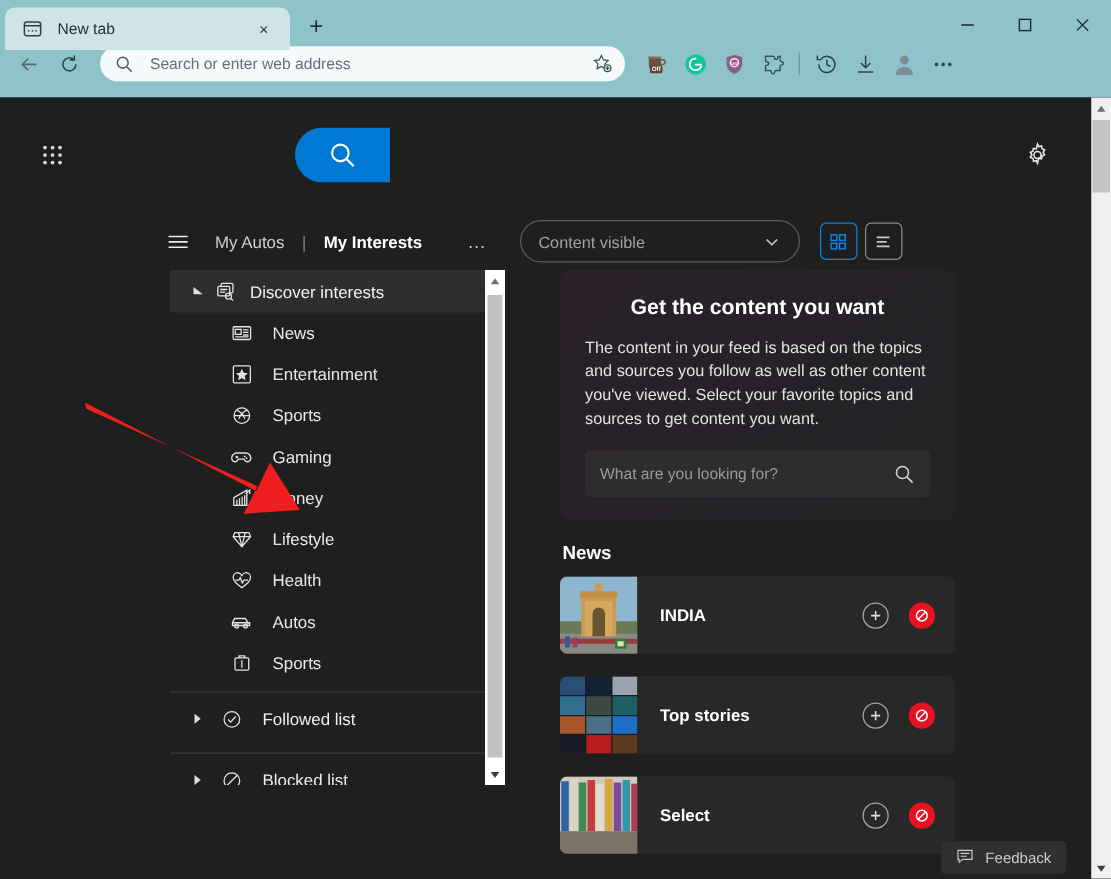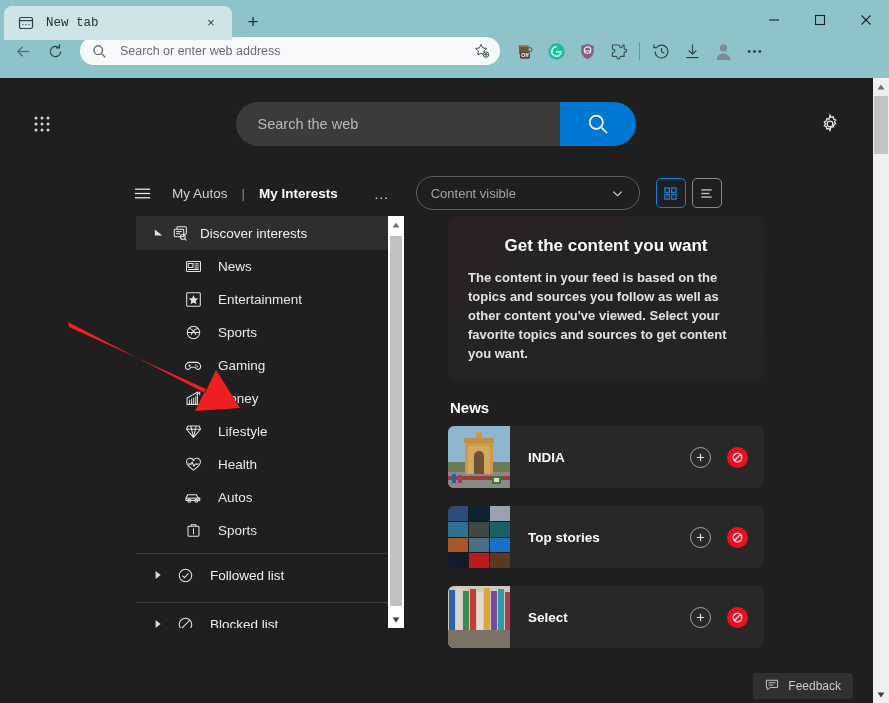--- a/index.html
+++ b/index.html
@@ -18,21 +18,20 @@
     position: relative;
   }
   .tab {
     width: 228px; height: 34px;
     background: #cfe4e6;
     border-radius: 8px 8px 0 0;
     display: flex; align-items: center;
     padding: 0 10px 0 14px;
     margin-left: 4px;
     position: relative;
-    font-family: Liberation Mono, monospace;
   }
   .tab-icon { width: 16px; height: 16px; flex: 0 0 16px; margin-right: 12px; }
   .tab-title {
     flex: 1; font-size: 12.5px; color: #20333a;
     white-space: nowrap; overflow: hidden; text-overflow: ellipsis;
   }
   .tab-close {
     width: 22px; height: 22px; border-radius: 4px;
     display: flex; align-items: center; justify-content: center;
     color: #2b3c42; font-size: 13px; line-height: 1;
@@ -182,21 +181,21 @@
     background: #c2c2c2; border-radius: 0;
   }
 
   
   .right-col { width: 316px; margin-left: 44px; }
   .promo {
     background: linear-gradient(135deg, #2b2029 0%, #262227 45%, #232325 100%);
     border-radius: 8px; padding: 20px 20px 18px 20px;
   }
   .promo h2 { font-size: 17px; color: #fff; text-align: center; margin-bottom: 12px; }
-  .promo p { font-size: 13px; line-height: 19px; color: #e2e2e2; font-weight: bold; }
+  .promo p { font-size: 13px; line-height: 19px; color: #e2e2e2; }
   .promo-search {
     margin-top: 16px; height: 38px; background: #2f2c30; border-radius: 5px;
     display: flex; align-items: center; padding: 0 12px;
   }
   .promo-search .ph { flex: 1; font-size: 12.5px; color: #9a9a9a; }
   .promo-search .mag2 { color: #d4d4d4; display: flex; }
 
   .sec-title { font-size: 15px; font-weight: bold; color: #fff; margin: 18px 0 10px 2px; }
   .card {
     height: 62px; background: #282828; border-radius: 6px;
@@ -383,21 +382,20 @@
         <circle cx="4" cy="10" r="1.5"></circle>
             <circle cx="10" cy="10" r="1.5"></circle>
             <circle cx="16" cy="10" r="1.5"></circle>
         <circle cx="4" cy="16" r="1.5"></circle>
             <circle cx="10" cy="16" r="1.5"></circle>
             <circle cx="16" cy="16" r="1.5"></circle>
       </svg>
     </div>
     <div class="websearch-wrap">
       <div class="websearch">
-        <div class="websearch-input">Search the web</div>
         <div class="websearch-btn">
           <svg width="24" height="24" viewBox="0 0 24 24" fill="none" stroke="#ffffff" stroke-width="1.7">
             <circle cx="10.3" cy="10.3" r="6.6"></circle>
                 <line x1="15.3" y1="15.3" x2="21" y2="21"></line>
           </svg>
         </div>
       </div>
     </div>
     <div class="gear-btn">
       <svg width="22" height="22" viewBox="0 0 24 24" fill="none" stroke="#e6e6e6" stroke-width="1.4">
@@ -624,20 +622,29 @@
                 </svg>
           </div>
         </div>
       </div>
     </div>
 
     <div class="right-col">
       <div class="promo">
         <h2>Get the content you want</h2>
         <p>The content in your feed is based on the topics and sources you follow as well as other content you've viewed. Select your favorite topics and sources to get content you want.</p>
+        <div class="promo-search">
+          <span class="ph">What are you looking for?</span>
+          <span class="mag2">
+            <svg width="17" height="17" viewBox="0 0 18 18" fill="none" stroke="#d4d4d4" stroke-width="1.35">
+              <circle cx="7.4" cy="7.4" r="5.1"></circle>
+                  <line x1="11.3" y1="11.3" x2="16" y2="16"></line>
+            </svg>
+          </span>
+        </div>
       </div>
 
       <div class="sec-title">News</div>
 
       <div class="card">
         <div class="thumb">
           <svg width="62" height="62" viewBox="0 0 62 62">
             <rect width="62" height="62" fill="#8fb6cf"></rect>
             <rect y="36" width="62" height="26" fill="#6d7a55"></rect>
             <rect y="46" width="62" height="16" fill="#8a8a84"></rect>

